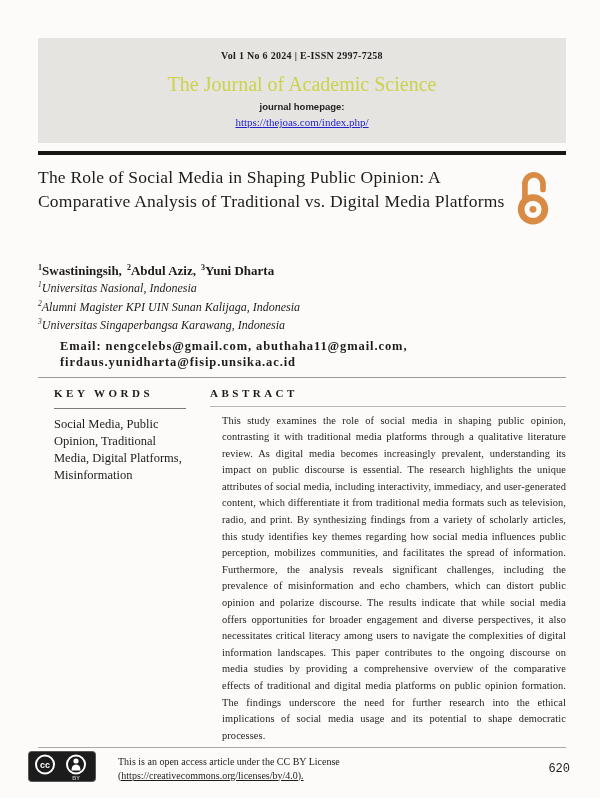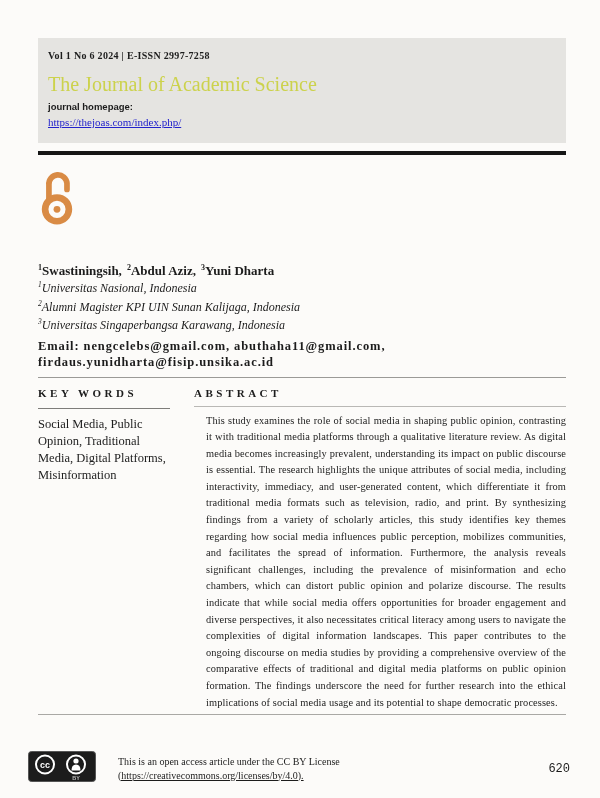--- a/index.html
+++ b/index.html
@@ -14,20 +14,21 @@
     width: 600px;
     height: 798px;
     background: #fcfbf9;
     overflow: hidden;
   }
   .content { padding: 38px 34px 0 38px; }
 
   
   .header-box {
     background: #e5e4e1;
+    text-align: center;
     padding: 12px 10px 13px 10px;
   }
   .vol-line {
     font-size: 10px;
     font-weight: bold;
     letter-spacing: 0.3px;
   }
   .journal-name {
     margin-top: 12px;
     font-size: 20px;
@@ -82,26 +83,27 @@
   }
   .affiliation:first-of-type { margin-top: 4px; }
   sup { font-size: 0.62em; vertical-align: super; line-height: 0; }
   .email-block {
     margin-top: 3px;
     font-size: 12.5px;
     font-weight: bold;
     letter-spacing: 0.9px;
     line-height: 16px;
     max-width: 460px;
+    margin-left: 22px;
   }
 
   
   .sep-rule { border: 0; border-top: 1px solid #9b9a97; margin-top: 7px; }
   .cols { display: flex; padding-top: 9px; }
-  .kw-col { width: 132px; flex: 0 0 auto; }
+  .kw-col { width: 132px; flex: 0 0 auto; margin-left: 16px; }
   .abs-col { flex: 1; margin-left: 24px; }
   .sec-heading {
     font-size: 11px;
     font-weight: bold;
     letter-spacing: 3.5px;
   }
   .kw-underline { border: 0; border-top: 1px solid #7e7d7a; margin-top: 9px; }
   .abs-underline { border: 0; border-top: 1px solid #b9b8b5; margin-top: 7px; }
   .kw-text {
     margin-top: 7px;
@@ -159,20 +161,21 @@
     <div class="header-box">
       <div class="vol-line">Vol 1 No 6 2024 | E-ISSN 2997-7258</div>
       <div class="journal-name">The Journal of Academic Science</div>
       <div class="homepage-label">journal homepage:</div>
       <a class="homepage-url">https://thejoas.com/index.php/</a>
     </div>
 
     <div class="black-rule"></div>
 
     <div class="title-row">
+      <h1 class="article-title">The Role of Social Media in Shaping Public Opinion: A Comparative Analysis of Traditional vs. Digital Media Platforms</h1>
       <span class="oa-icon">
         <svg width="38" height="58" viewBox="0 0 40 60">
           <path d="M 11.5 33 L 11.5 17 A 9.5 9.5 0 0 1 30.5 15.5 L 30.5 22" fill="none" stroke="#d98b45" stroke-width="6" stroke-linecap="round"></path>
           <circle cx="20" cy="43" r="12.5" fill="none" stroke="#d98b45" stroke-width="7"></circle>
           <circle cx="20" cy="43" r="3.6" fill="#d98b45"></circle>
         </svg>
       </span>
     </div>
 
     <div class="authors-block">

